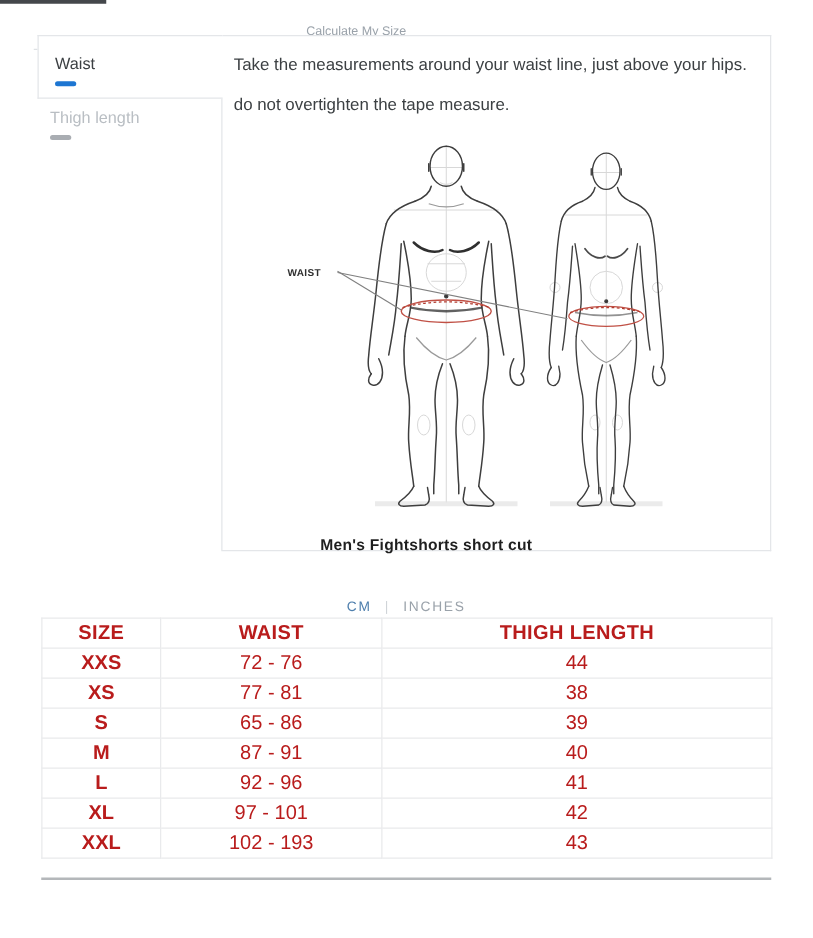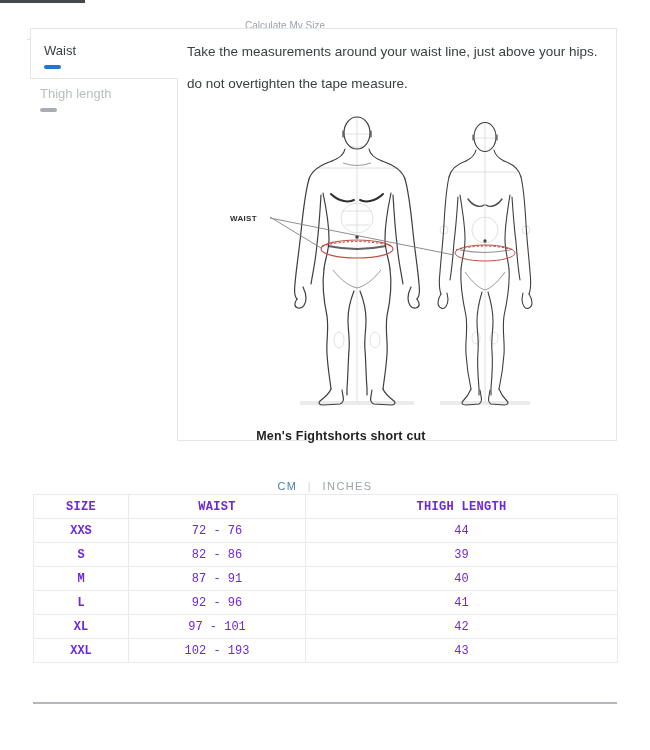--- a/index.html
+++ b/index.html
@@ -41,21 +41,21 @@
   .caption-short{top:429px;padding-left:16px;}
   .caption-classic{top:717px;}
 
   .units{position:absolute;left:0;top:480px;width:650px;text-align:center;font-size:11px;
          letter-spacing:1.4px;color:#9aa2aa;}
   .units .cm{color:var(--cm-blue,#4f7fad);cursor:pointer;}
   .units .sep{color:#d0d4d8;margin:0 6px;}
   .units .in{cursor:pointer;}
 
   table.size-table{position:absolute;left:33px;top:494px;width:584px;border-collapse:collapse;
-                   font-size:12px;color:#6d28d9;table-layout:fixed;font-family:Liberation Mono, monospace;}
+                   font-size:16px;color:#b91c1c;table-layout:fixed;}
   table.size-table th,table.size-table td{border:1px solid #e9eaec;height:23px;text-align:center;
                    padding:0;font-weight:normal;}
   table.size-table th{font-weight:bold;letter-spacing:.3px;}
   table.size-table td:first-child{font-weight:bold;}
 
   .divider{position:absolute;left:33px;top:702px;width:584px;height:2px;background:#b4b7ba;}
 </style>
 </head>
 <body>
 
@@ -210,22 +210,27 @@
           <th>THIGH LENGTH</th>
         </tr>
       </thead>
     <tbody>
         <tr>
           <td>XXS</td>
           <td>72 - 76</td>
           <td>44</td>
         </tr>
         <tr>
+          <td>XS</td>
+          <td>77 - 81</td>
+          <td>38</td>
+        </tr>
+        <tr>
           <td>S</td>
-          <td>82 - 86</td>
+          <td>65 - 86</td>
           <td>39</td>
         </tr>
         <tr>
           <td>M</td>
           <td>87 - 91</td>
           <td>40</td>
         </tr>
         <tr>
           <td>L</td>
           <td>92 - 96</td>

